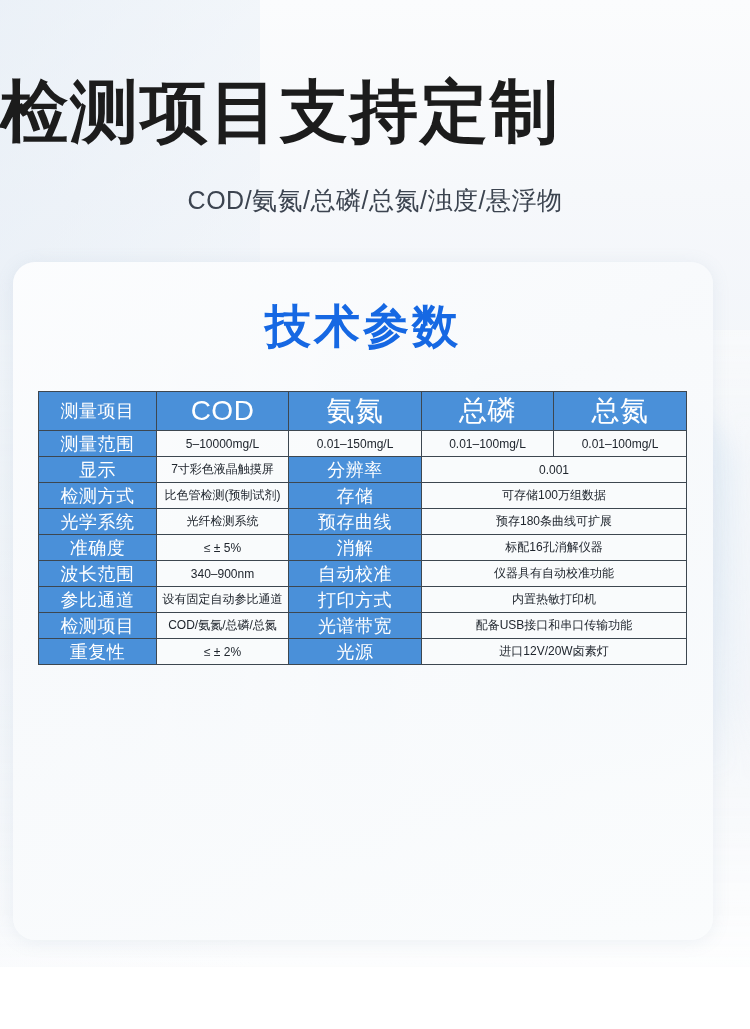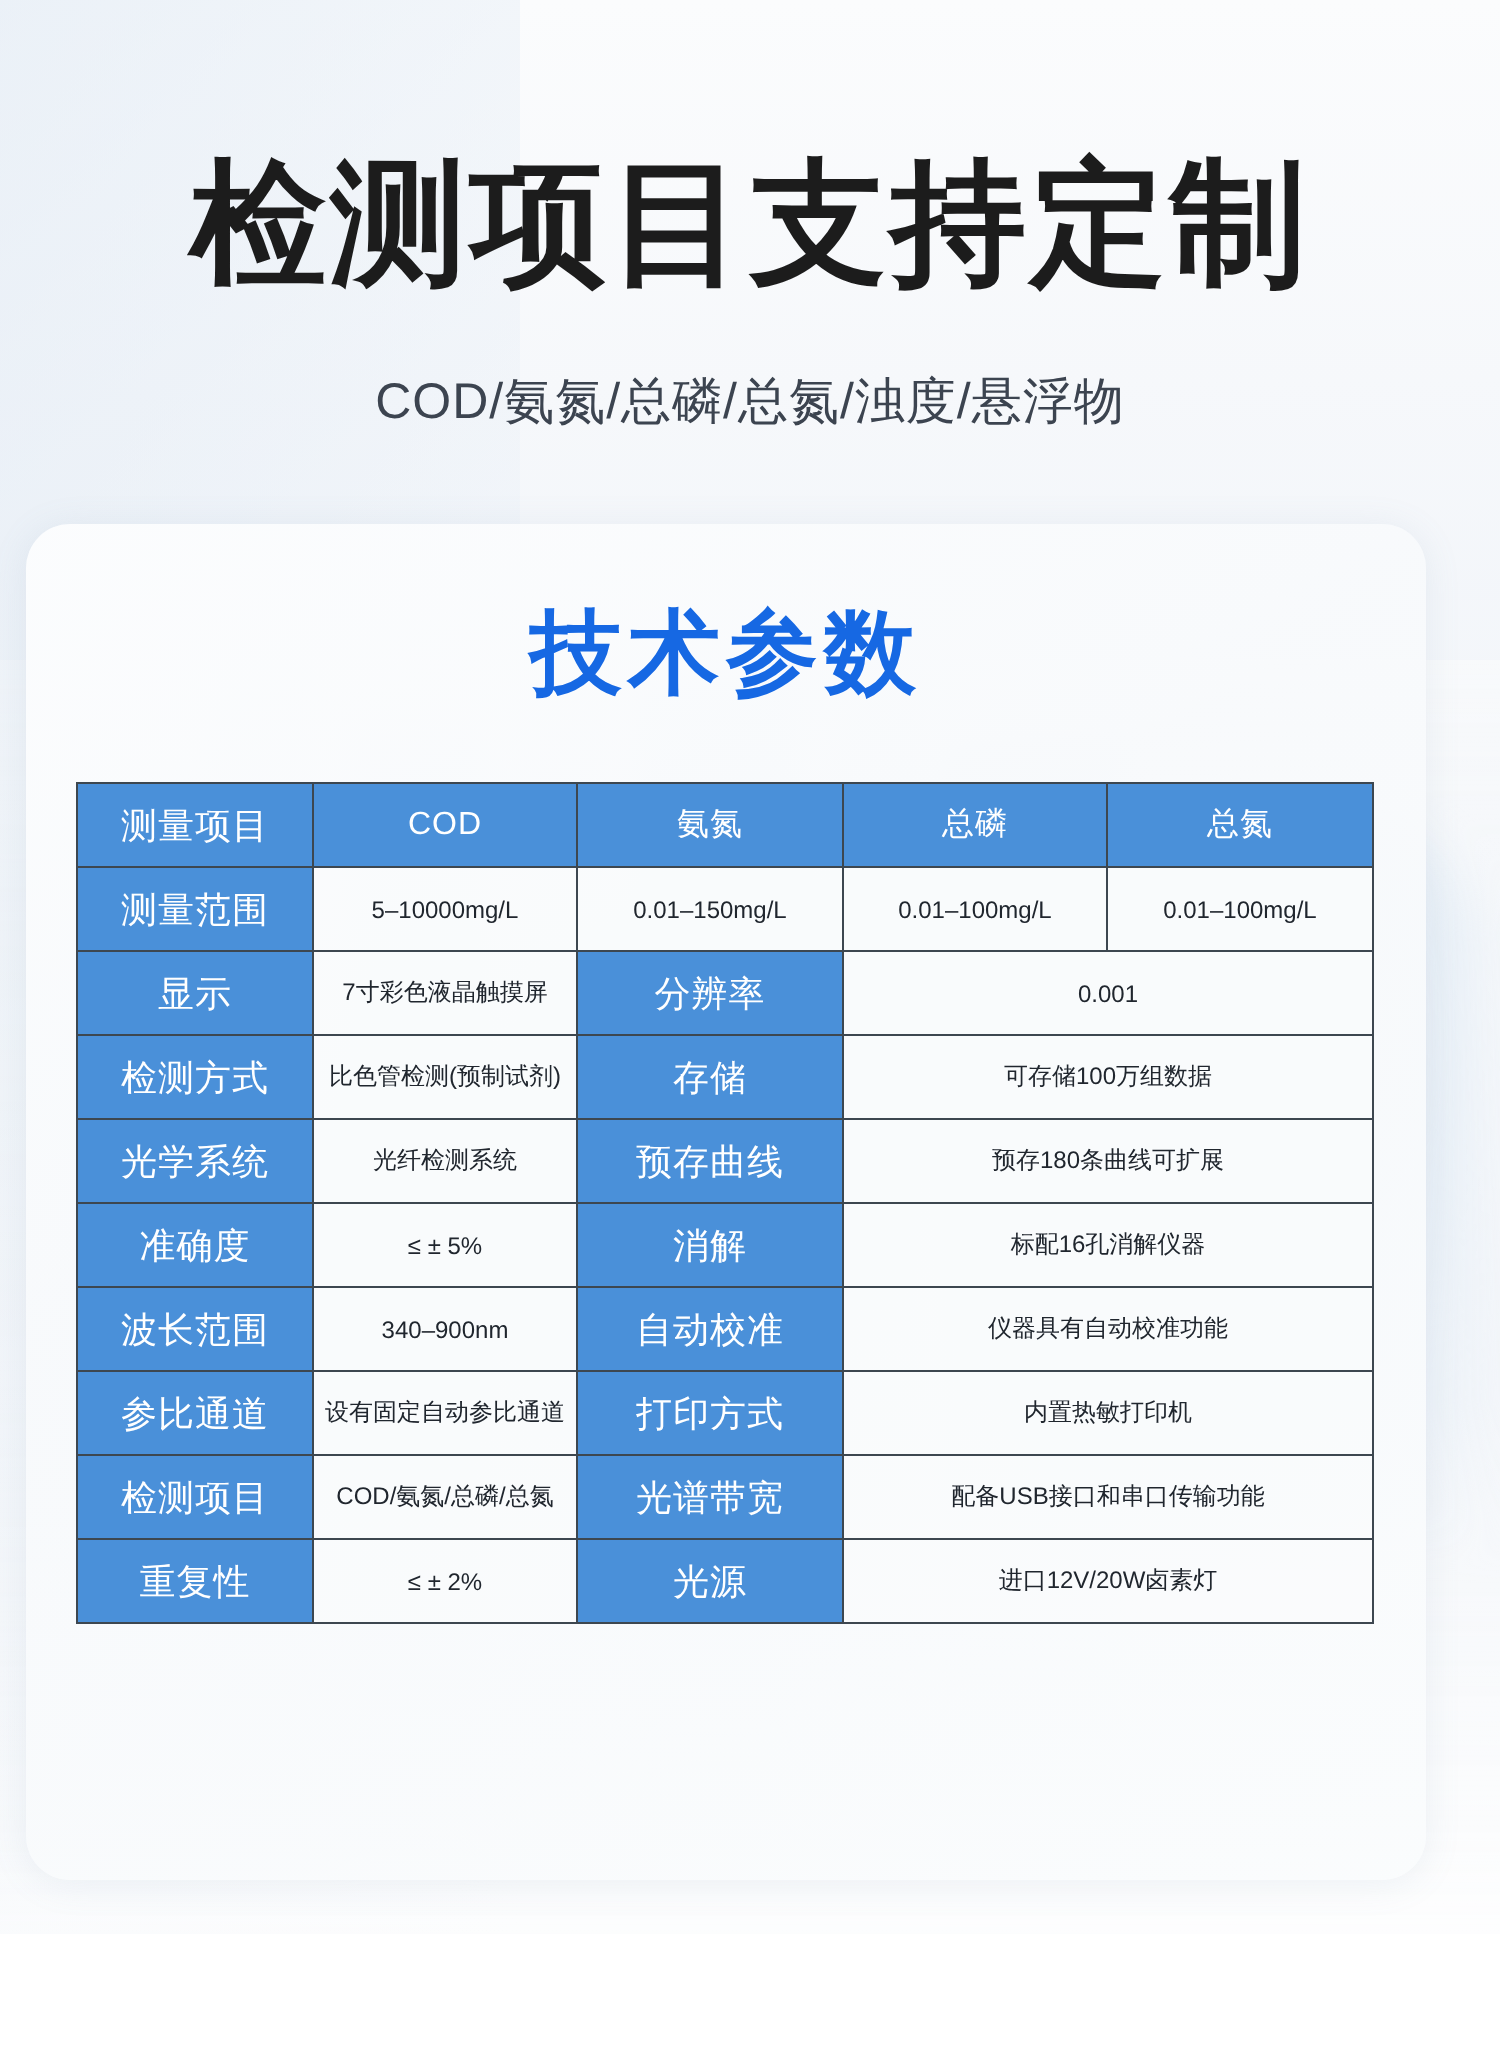--- a/index.html
+++ b/index.html
@@ -69,21 +69,21 @@
     background: linear-gradient(180deg, rgba(251,252,253,1) 0%, rgba(246,248,251,.96) 60%, rgba(243,246,250,.9) 100%);
   }
   #bg-left-tint {
     position: absolute; left: 0; top: 0; width: 260px; height: 967px;
     background: linear-gradient(120deg, rgba(222,232,243,.55) 0%, rgba(243,247,251,.15) 70%, rgba(255,255,255,0) 100%);
   }
 
   
   #header { position: absolute; left: 0; top: 0; width: 750px; }
   #page-title {
-    text-align: center;
+    text-align: left;
     font-family: "Liberation Serif", "DejaVu Serif", serif;
     font-weight: 700;
     font-size: 68px;
     line-height: 1;
     color: #1c1c1c;
     letter-spacing: 2px;
     margin-top: 78px;
   }
   #page-subtitle {
     text-align: center;
@@ -115,41 +115,41 @@
   
   #spec-table {
     position: absolute;
     left: 25px;  
     top: 129px;  
     width: 648px;
     border-collapse: collapse;
     table-layout: fixed;
   }
   #spec-table td {
-    height: 42px;
+    height: 26px;
     border: 1px solid #3d4750;
     text-align: center;
     vertical-align: middle;
     font-size: 16px;
     color: #20262e;
     background: rgba(250,251,252,.74);
     white-space: nowrap;
     overflow: hidden;
   }
   #spec-table td.label {
     background: #4a90d9;
     color: #ffffff;
     font-size: 18px;
     font-weight: 400;
     letter-spacing: .5px;
   }
   #spec-table td.head {
     background: #4a90d9;
     color: #ffffff;
-    font-size: 16px;
+    font-size: 28px;
     letter-spacing: .5px;
   }
   #spec-table td.val-sm { font-size: 12px; }
   #spec-table td.label-sm { font-size: 17px; letter-spacing: 0; }
 
   
   #bottom-strip {
     position: absolute;
     left: 0; top: 967px;
     width: 750px; height: 62px;

